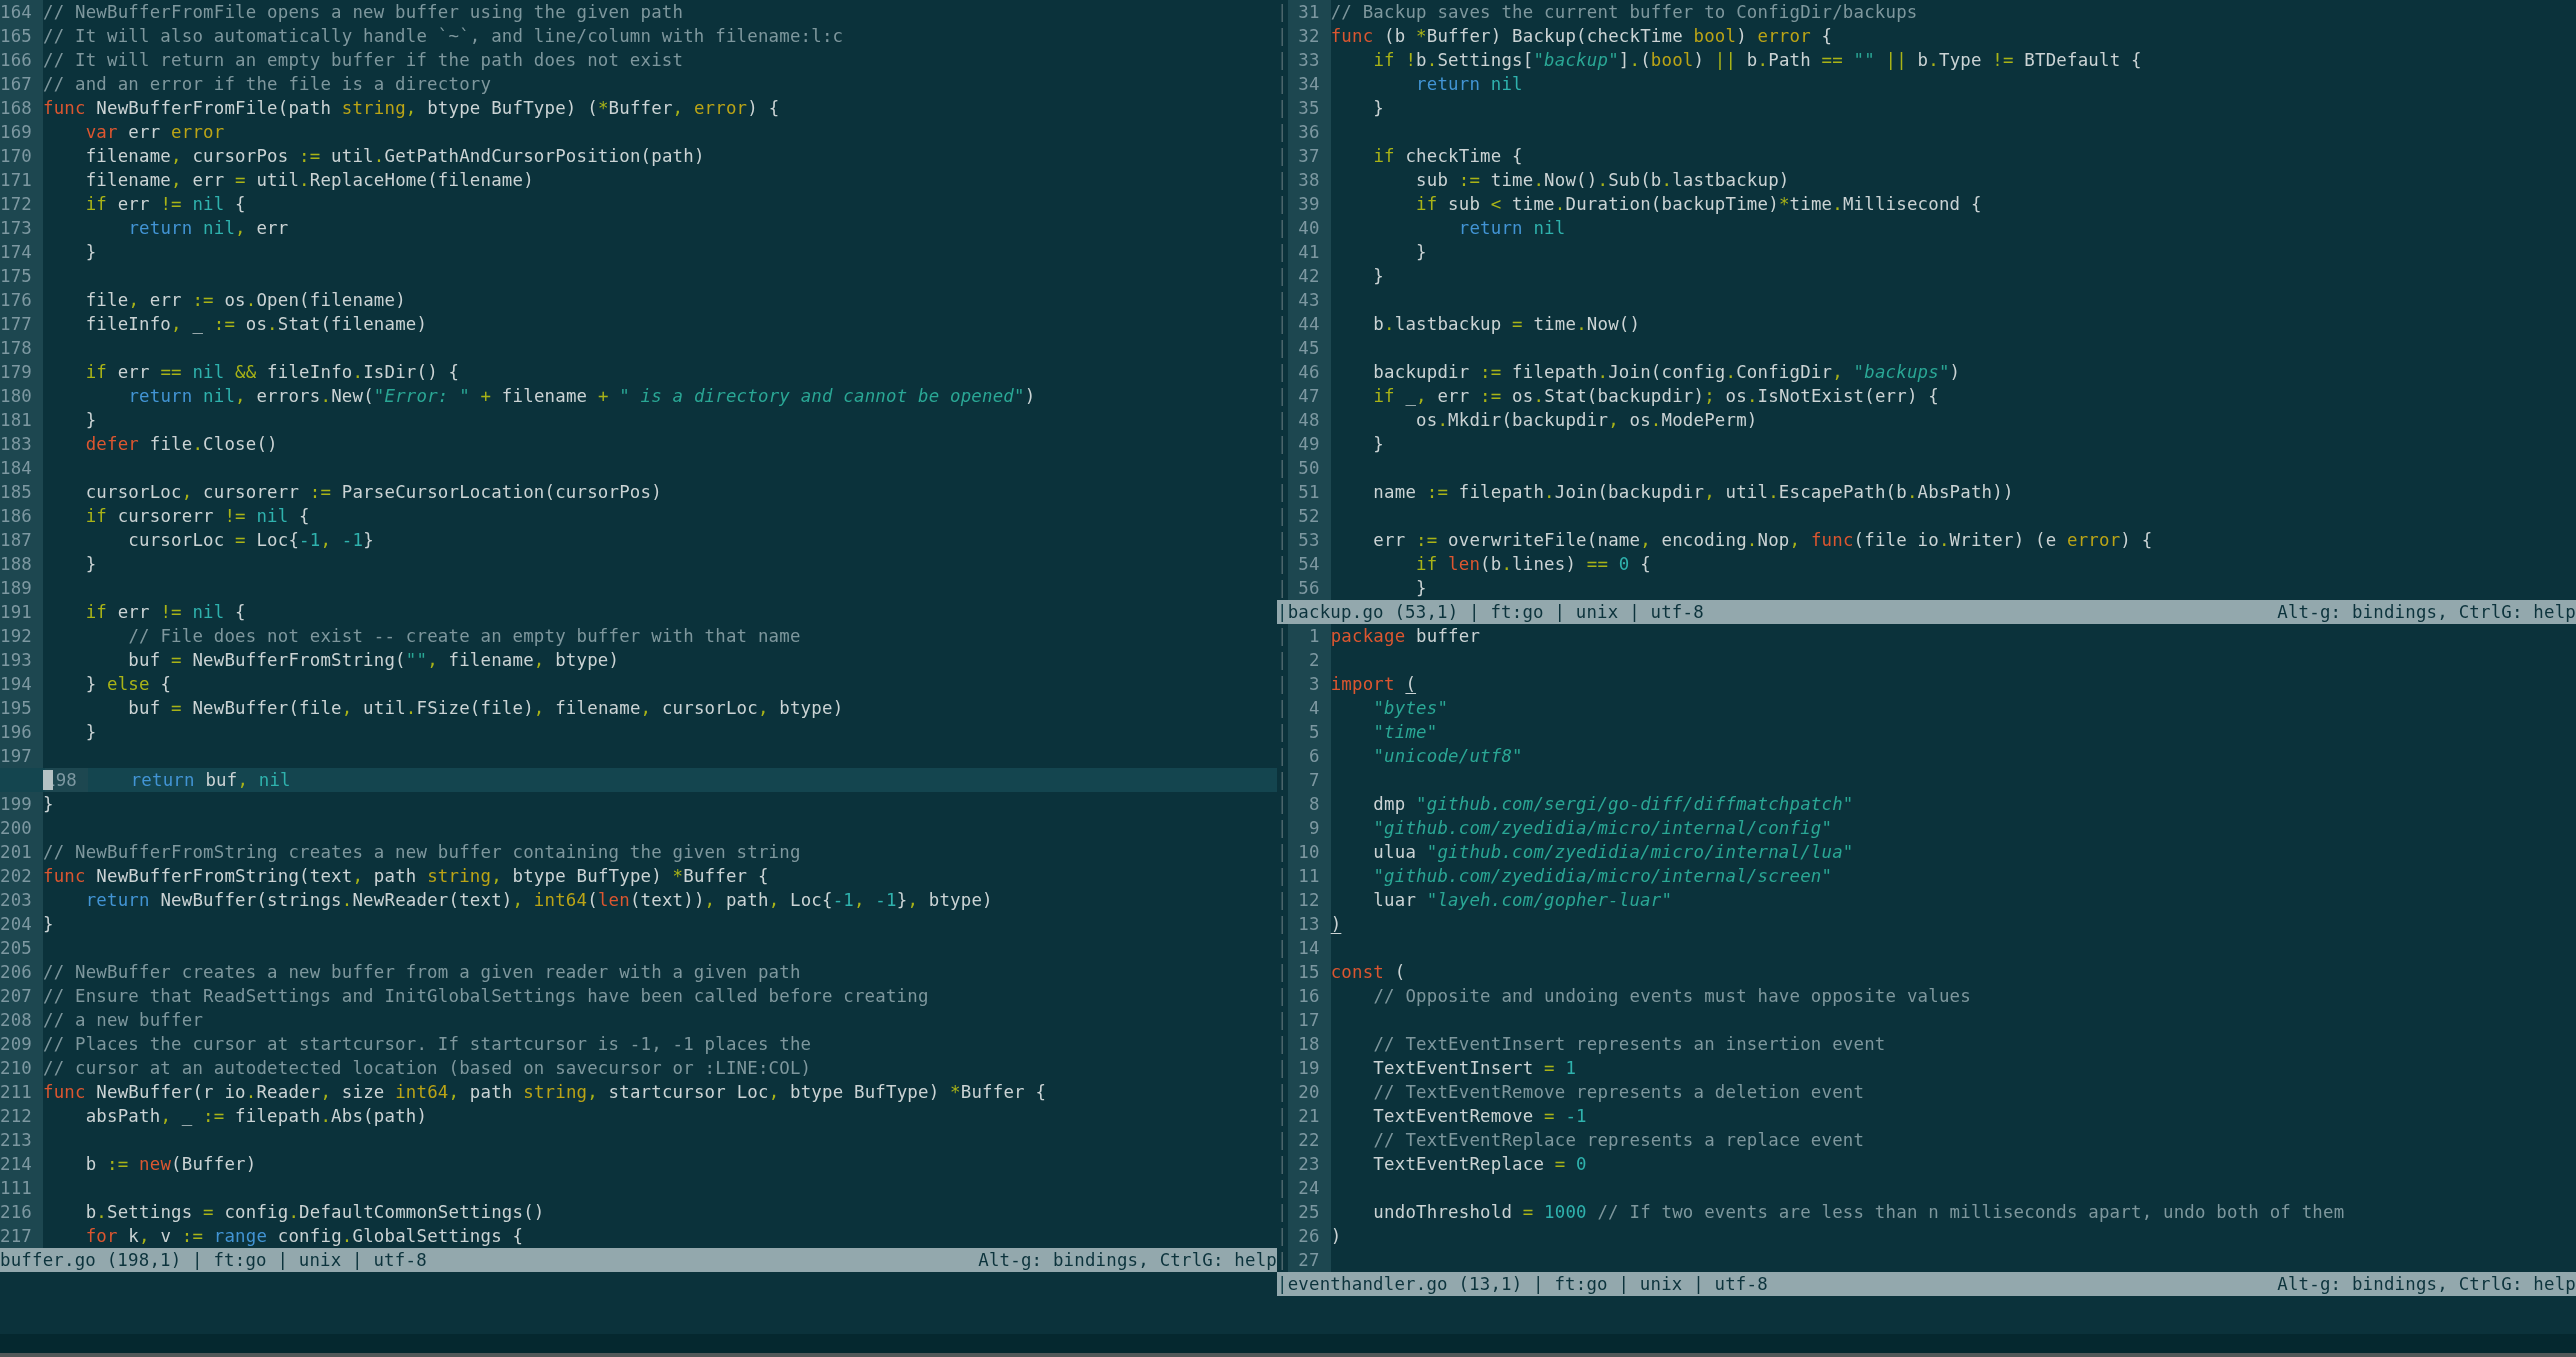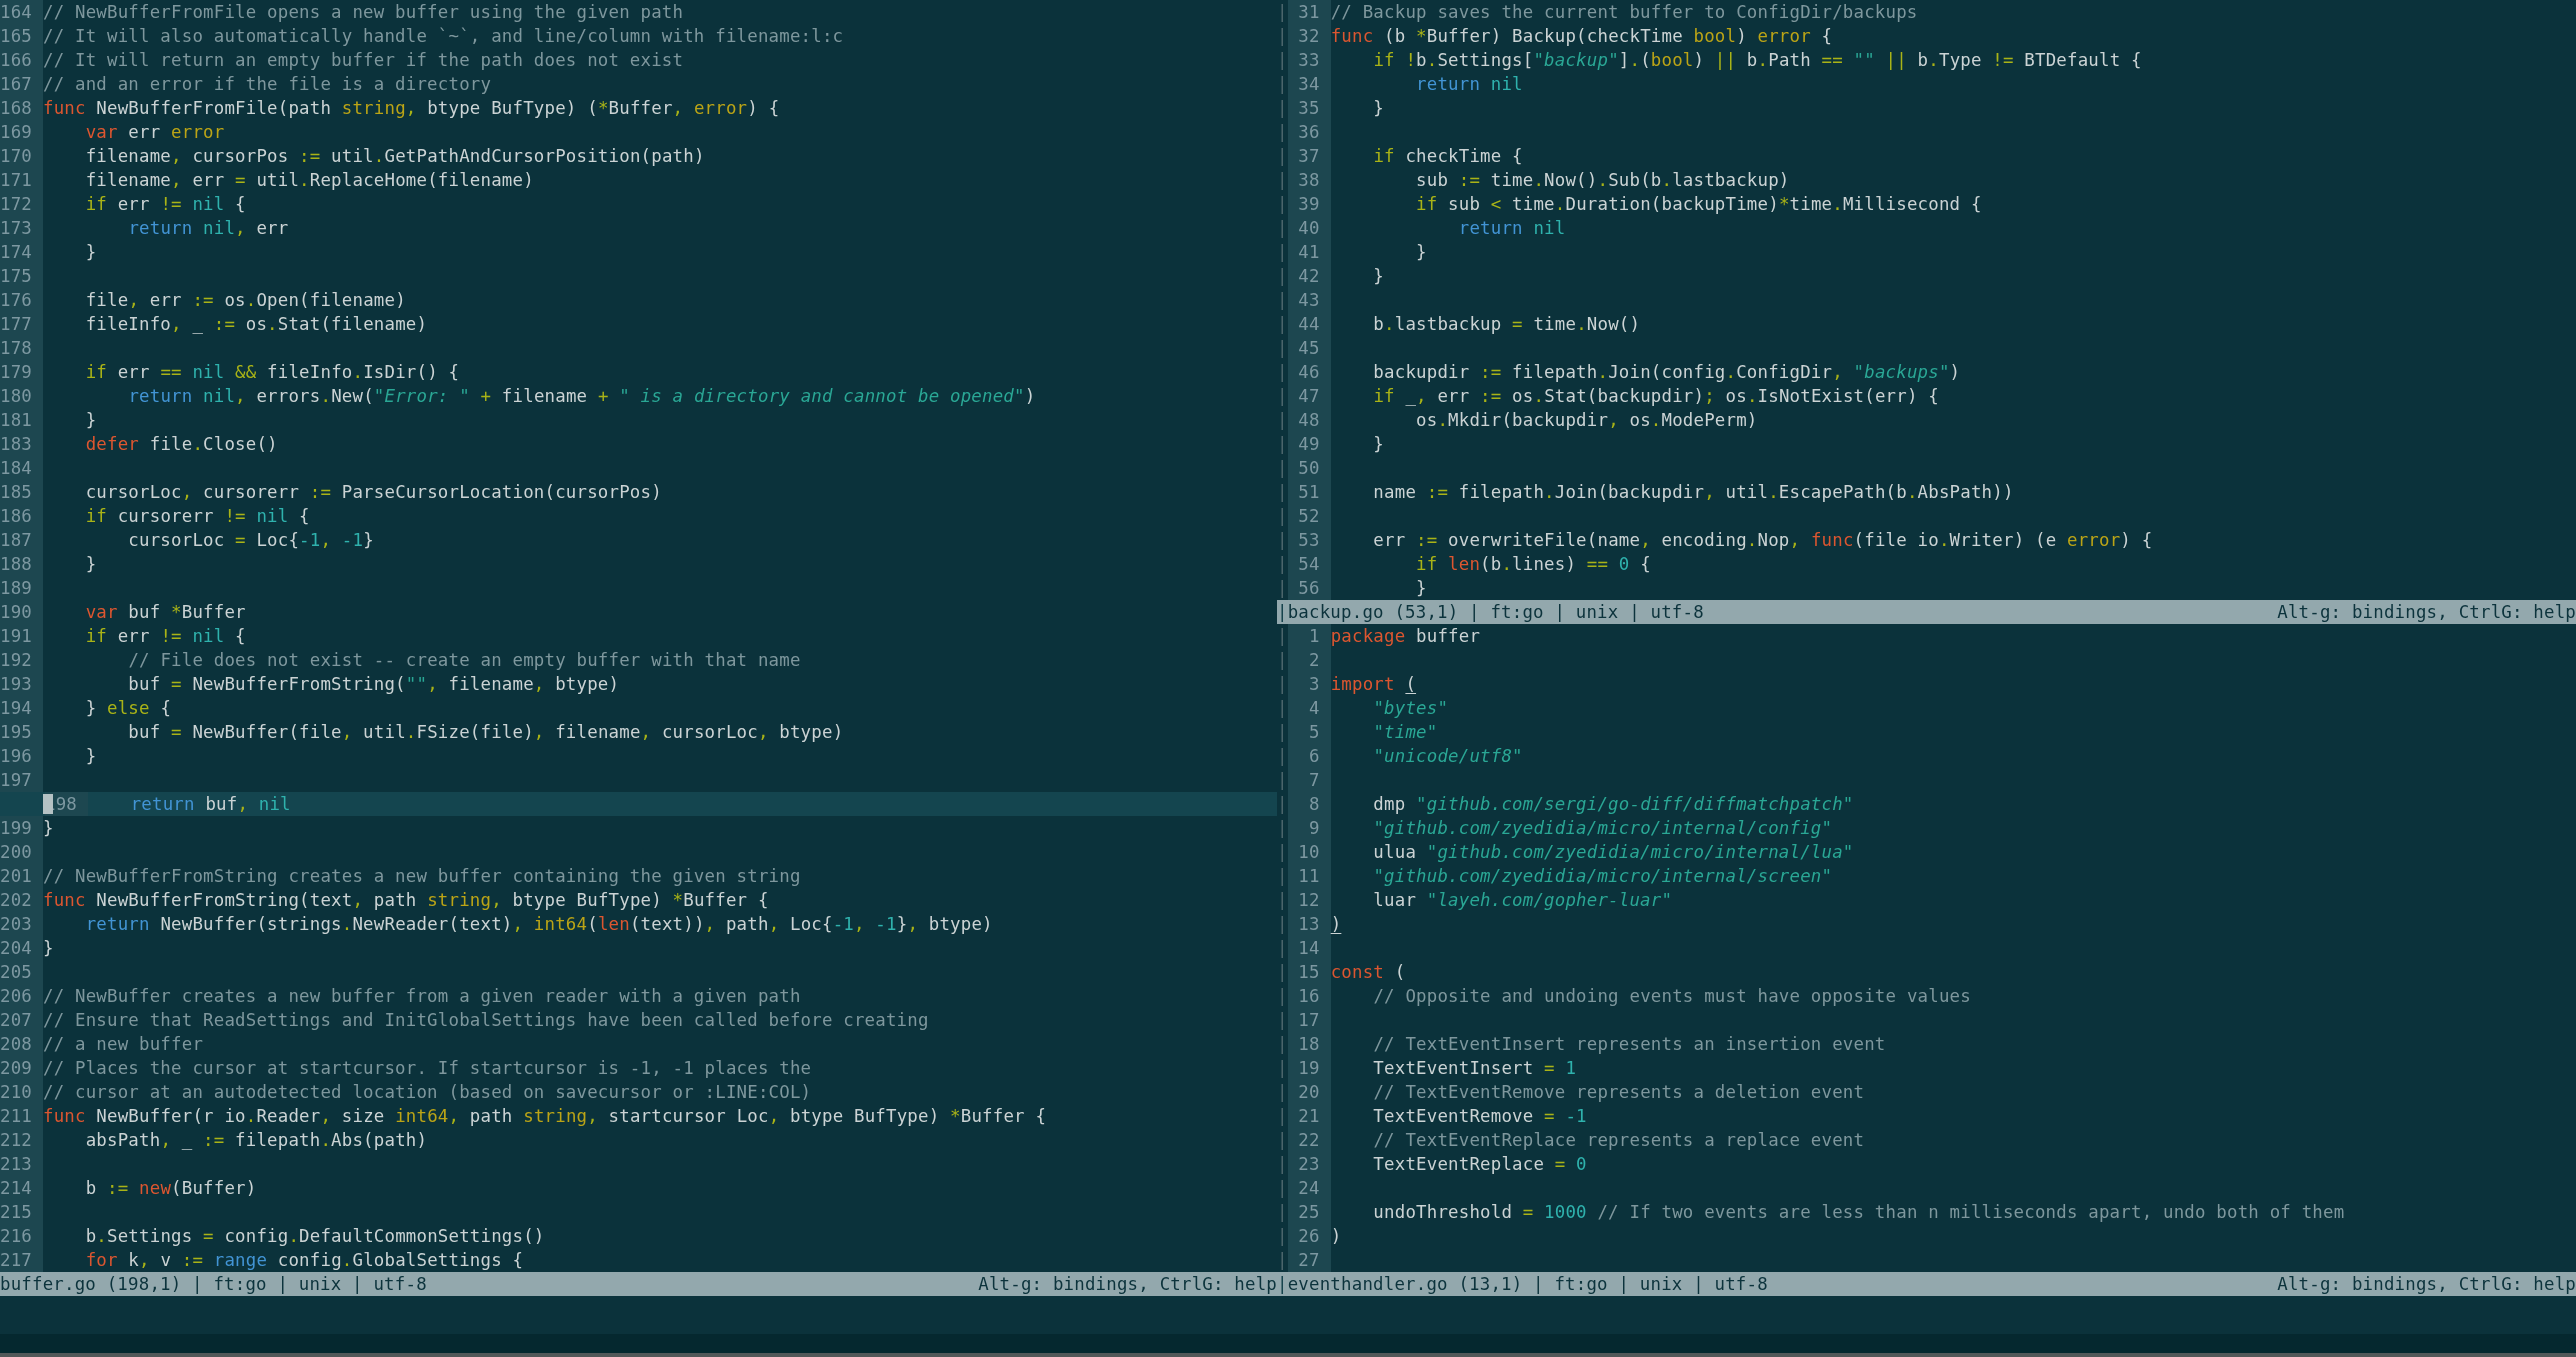--- a/index.html
+++ b/index.html
@@ -57,21 +57,20 @@
           <div class="row"><span class="gut">179 </span><span><span class="tk-d">    </span><span class="tk-o">if</span><span class="tk-d"> err </span><span class="tk-o">==</span><span class="tk-d"> </span><span class="tk-num">nil</span><span class="tk-d"> </span><span class="tk-o">&amp;&amp;</span><span class="tk-d"> fileInfo</span><span class="tk-o">.</span><span class="tk-d">IsDir() {</span></span></div>
           <div class="row"><span class="gut">180 </span><span><span class="tk-d">        </span><span class="tk-s">return</span><span class="tk-d"> </span><span class="tk-num">nil</span><span class="tk-o">,</span><span class="tk-d"> errors</span><span class="tk-o">.</span><span class="tk-d">New(</span><span class="tk-str">"Error: "</span><span class="tk-d"> </span><span class="tk-o">+</span><span class="tk-d"> filename </span><span class="tk-o">+</span><span class="tk-d"> </span><span class="tk-str">" is a directory and cannot be opened"</span><span class="tk-d">)</span></span></div>
           <div class="row"><span class="gut">181 </span><span><span class="tk-d">    }</span></span></div>
           <div class="row"><span class="gut">183 </span><span><span class="tk-d">    </span><span class="tk-k">defer</span><span class="tk-d"> file</span><span class="tk-o">.</span><span class="tk-d">Close()</span></span></div>
           <div class="row"><span class="gut">184 </span><span></span></div>
           <div class="row"><span class="gut">185 </span><span><span class="tk-d">    cursorLoc</span><span class="tk-o">,</span><span class="tk-d"> cursorerr </span><span class="tk-o">:=</span><span class="tk-d"> ParseCursorLocation(cursorPos)</span></span></div>
           <div class="row"><span class="gut">186 </span><span><span class="tk-d">    </span><span class="tk-o">if</span><span class="tk-d"> cursorerr </span><span class="tk-o">!=</span><span class="tk-d"> </span><span class="tk-num">nil</span><span class="tk-d"> {</span></span></div>
           <div class="row"><span class="gut">187 </span><span><span class="tk-d">        cursorLoc </span><span class="tk-o">=</span><span class="tk-d"> Loc{</span><span class="tk-num">-1</span><span class="tk-o">,</span><span class="tk-d"> </span><span class="tk-num">-1</span><span class="tk-d">}</span></span></div>
           <div class="row"><span class="gut">188 </span><span><span class="tk-d">    }</span></span></div>
           <div class="row"><span class="gut">189 </span><span></span></div>
-          <div class="row"><span class="gut">190 </span><span><span class="tk-d">    </span><span class="tk-k">var</span><span class="tk-d"> buf </span><span class="tk-o">*</span><span class="tk-d">Buffer</span></span></div>
           <div class="row"><span class="gut">191 </span><span><span class="tk-d">    </span><span class="tk-o">if</span><span class="tk-d"> err </span><span class="tk-o">!=</span><span class="tk-d"> </span><span class="tk-num">nil</span><span class="tk-d"> {</span></span></div>
           <div class="row"><span class="gut">192 </span><span><span class="tk-d">        </span><span class="tk-c">// File does not exist -- create an empty buffer with that name</span></span></div>
           <div class="row"><span class="gut">193 </span><span><span class="tk-d">        buf </span><span class="tk-o">=</span><span class="tk-d"> NewBufferFromString(</span><span class="tk-str">""</span><span class="tk-o">,</span><span class="tk-d"> filename</span><span class="tk-o">,</span><span class="tk-d"> btype)</span></span></div>
           <div class="row"><span class="gut">194 </span><span><span class="tk-d">    } </span><span class="tk-o">else</span><span class="tk-d"> {</span></span></div>
           <div class="row"><span class="gut">195 </span><span><span class="tk-d">        buf </span><span class="tk-o">=</span><span class="tk-d"> NewBuffer(file</span><span class="tk-o">,</span><span class="tk-d"> util</span><span class="tk-o">.</span><span class="tk-d">FSize(file)</span><span class="tk-o">,</span><span class="tk-d"> filename</span><span class="tk-o">,</span><span class="tk-d"> cursorLoc</span><span class="tk-o">,</span><span class="tk-d"> btype)</span></span></div>
           <div class="row"><span class="gut">196 </span><span><span class="tk-d">    }</span></span></div>
           <div class="row"><span class="gut">197 </span><span></span></div>
           <div class="row curline"><span class="gut">198 </span><span><span class="tk-d">    </span><span class="tk-s">return</span><span class="tk-d"> buf</span><span class="tk-o">,</span><span class="tk-d"> </span><span class="tk-num">nil</span></span><span class="cursor" style="left: 43px;"></span></div>
           <div class="row"><span class="gut">199 </span><span><span class="tk-d">}</span></span></div>
           <div class="row"><span class="gut">200 </span><span></span></div>
@@ -82,21 +81,21 @@
           <div class="row"><span class="gut">205 </span><span></span></div>
           <div class="row"><span class="gut">206 </span><span><span class="tk-c">// NewBuffer creates a new buffer from a given reader with a given path</span></span></div>
           <div class="row"><span class="gut">207 </span><span><span class="tk-c">// Ensure that ReadSettings and InitGlobalSettings have been called before creating</span></span></div>
           <div class="row"><span class="gut">208 </span><span><span class="tk-c">// a new buffer</span></span></div>
           <div class="row"><span class="gut">209 </span><span><span class="tk-c">// Places the cursor at startcursor. If startcursor is -1, -1 places the</span></span></div>
           <div class="row"><span class="gut">210 </span><span><span class="tk-c">// cursor at an autodetected location (based on savecursor or :LINE:COL)</span></span></div>
           <div class="row"><span class="gut">211 </span><span><span class="tk-k">func</span><span class="tk-d"> NewBuffer(r io</span><span class="tk-o">.</span><span class="tk-d">Reader</span><span class="tk-o">,</span><span class="tk-d"> size </span><span class="tk-t">int64</span><span class="tk-o">,</span><span class="tk-d"> path </span><span class="tk-t">string</span><span class="tk-o">,</span><span class="tk-d"> startcursor Loc</span><span class="tk-o">,</span><span class="tk-d"> btype BufType) </span><span class="tk-o">*</span><span class="tk-d">Buffer {</span></span></div>
           <div class="row"><span class="gut">212 </span><span><span class="tk-d">    absPath</span><span class="tk-o">,</span><span class="tk-d"> _ </span><span class="tk-o">:=</span><span class="tk-d"> filepath</span><span class="tk-o">.</span><span class="tk-d">Abs(path)</span></span></div>
           <div class="row"><span class="gut">213 </span><span></span></div>
           <div class="row"><span class="gut">214 </span><span><span class="tk-d">    b </span><span class="tk-o">:=</span><span class="tk-d"> </span><span class="tk-k">new</span><span class="tk-d">(Buffer)</span></span></div>
-          <div class="row"><span class="gut">215 </span><span></span></div>
+          <div class="row"><span class="gut">111 </span><span></span></div>
           <div class="row"><span class="gut">216 </span><span><span class="tk-d">    b</span><span class="tk-o">.</span><span class="tk-d">Settings </span><span class="tk-o">=</span><span class="tk-d"> config</span><span class="tk-o">.</span><span class="tk-d">DefaultCommonSettings()</span></span></div>
           <div class="row"><span class="gut">217 </span><span><span class="tk-d">    </span><span class="tk-k">for</span><span class="tk-d"> k</span><span class="tk-o">,</span><span class="tk-d"> v </span><span class="tk-o">:=</span><span class="tk-d"> </span><span class="tk-s">range</span><span class="tk-d"> config</span><span class="tk-o">.</span><span class="tk-d">GlobalSettings {</span></span></div>
         </div>
       <div class="statusbar">
         <span class="sb-l">buffer.go (198,1) | ft:go | unix | utf-8</span>
         <span class="sb-r">Alt-g: bindings, CtrlG: help</span>
       </div>
     </div>
     <div class="col right">
       <div class="codearea">

